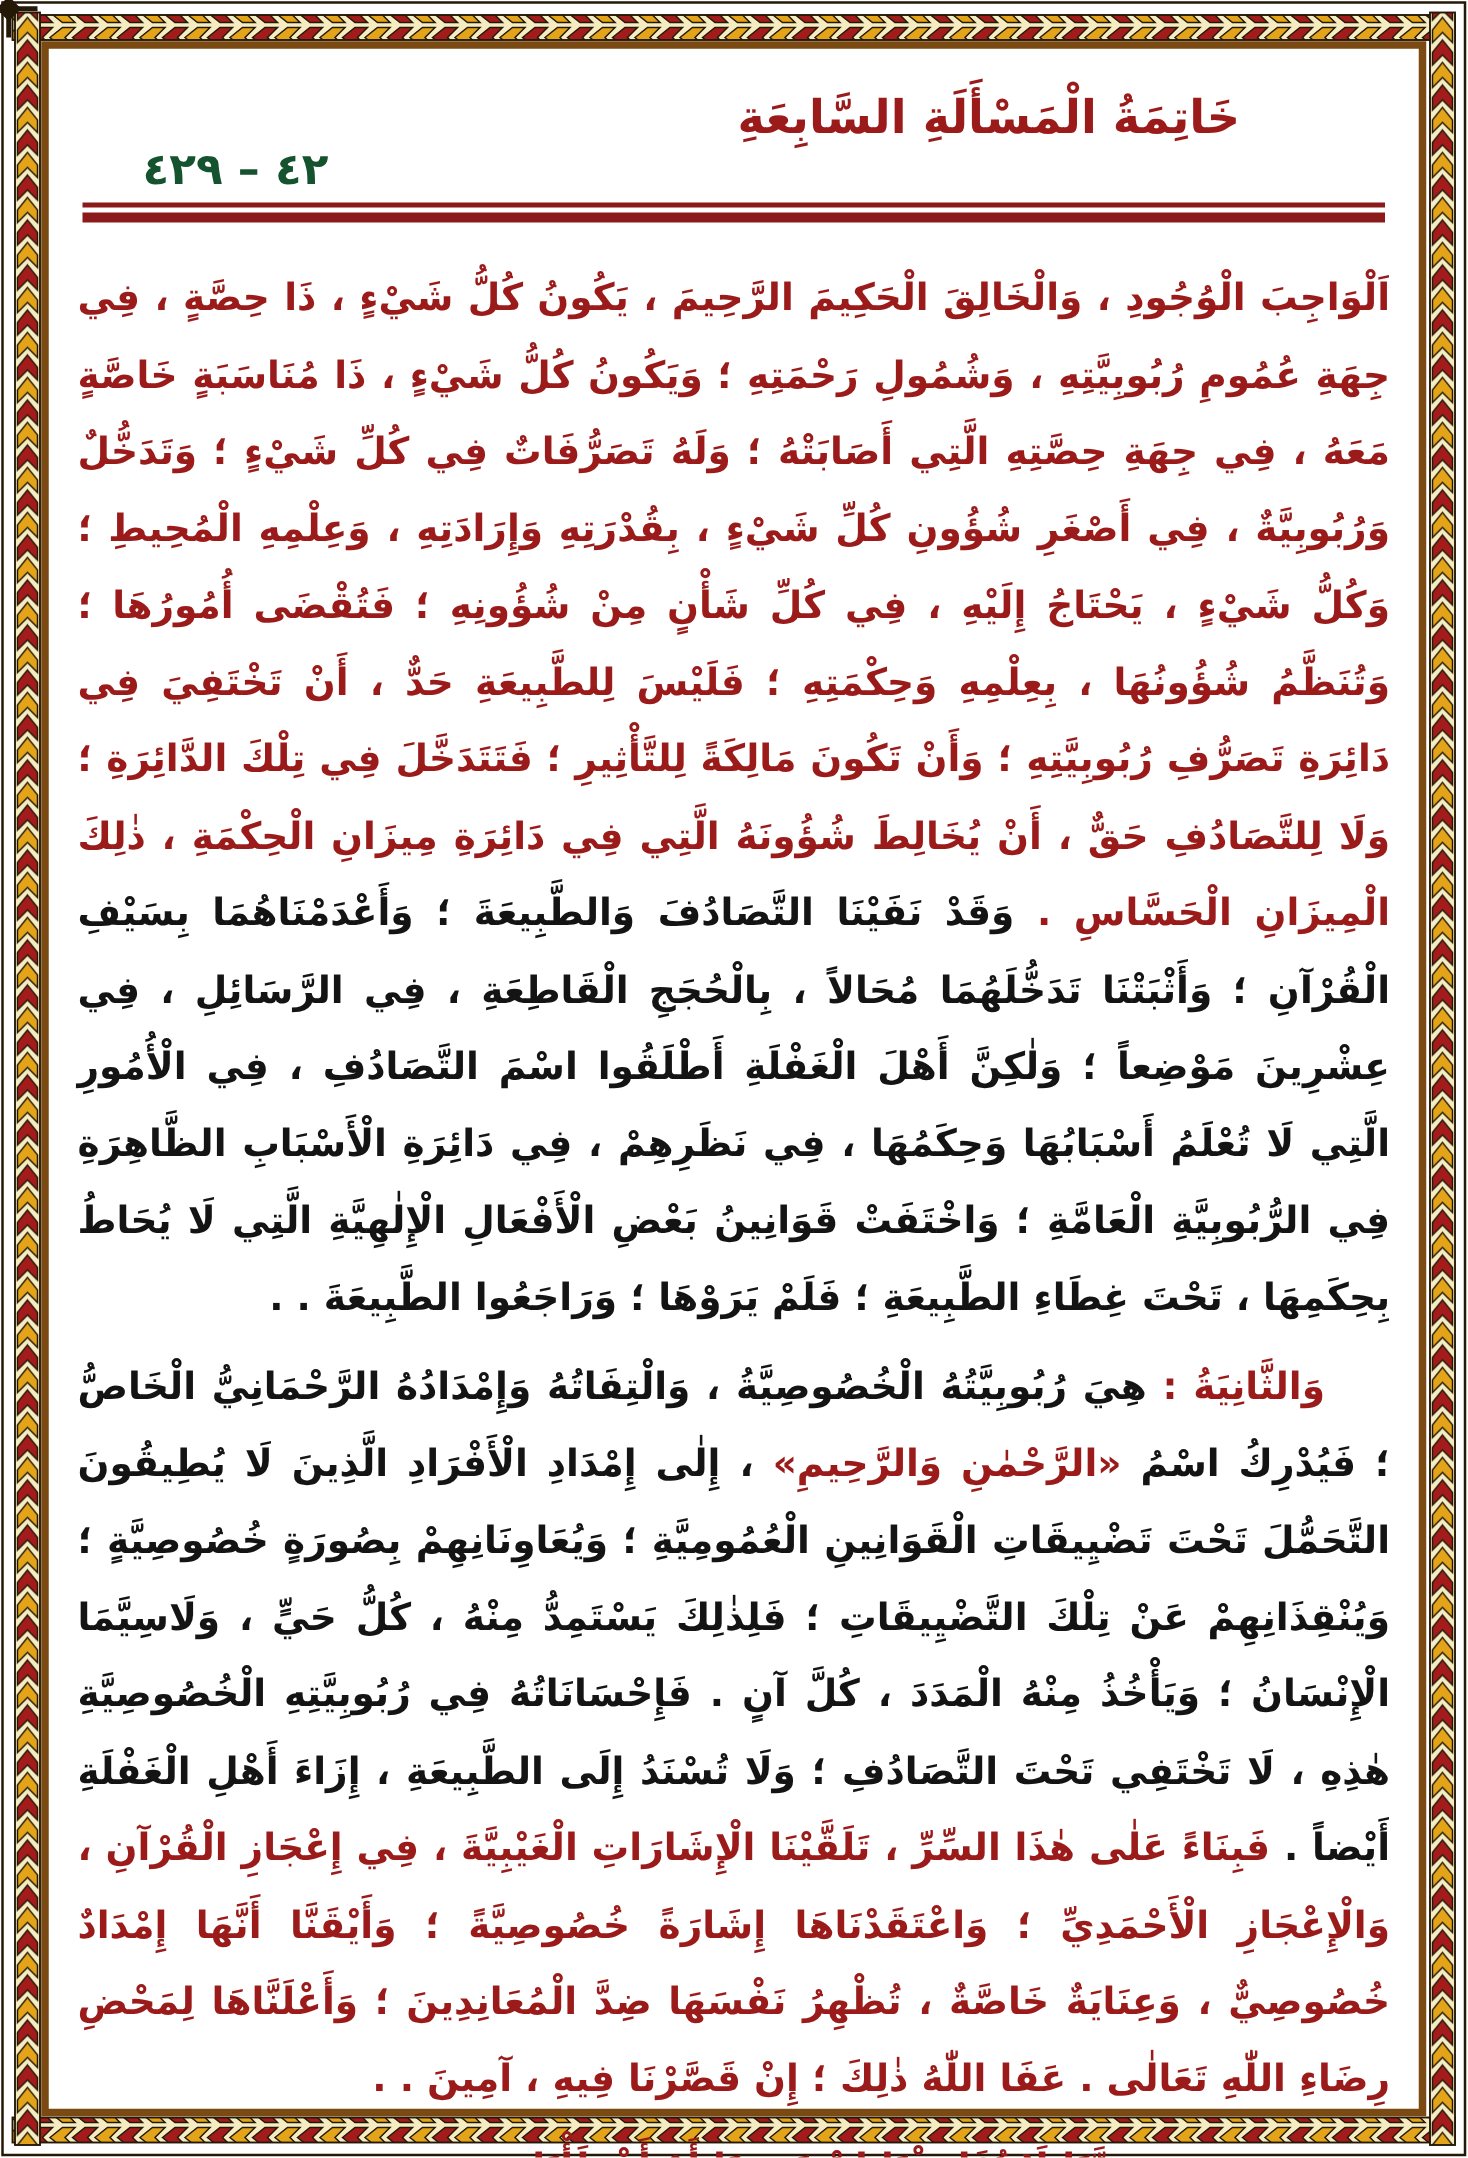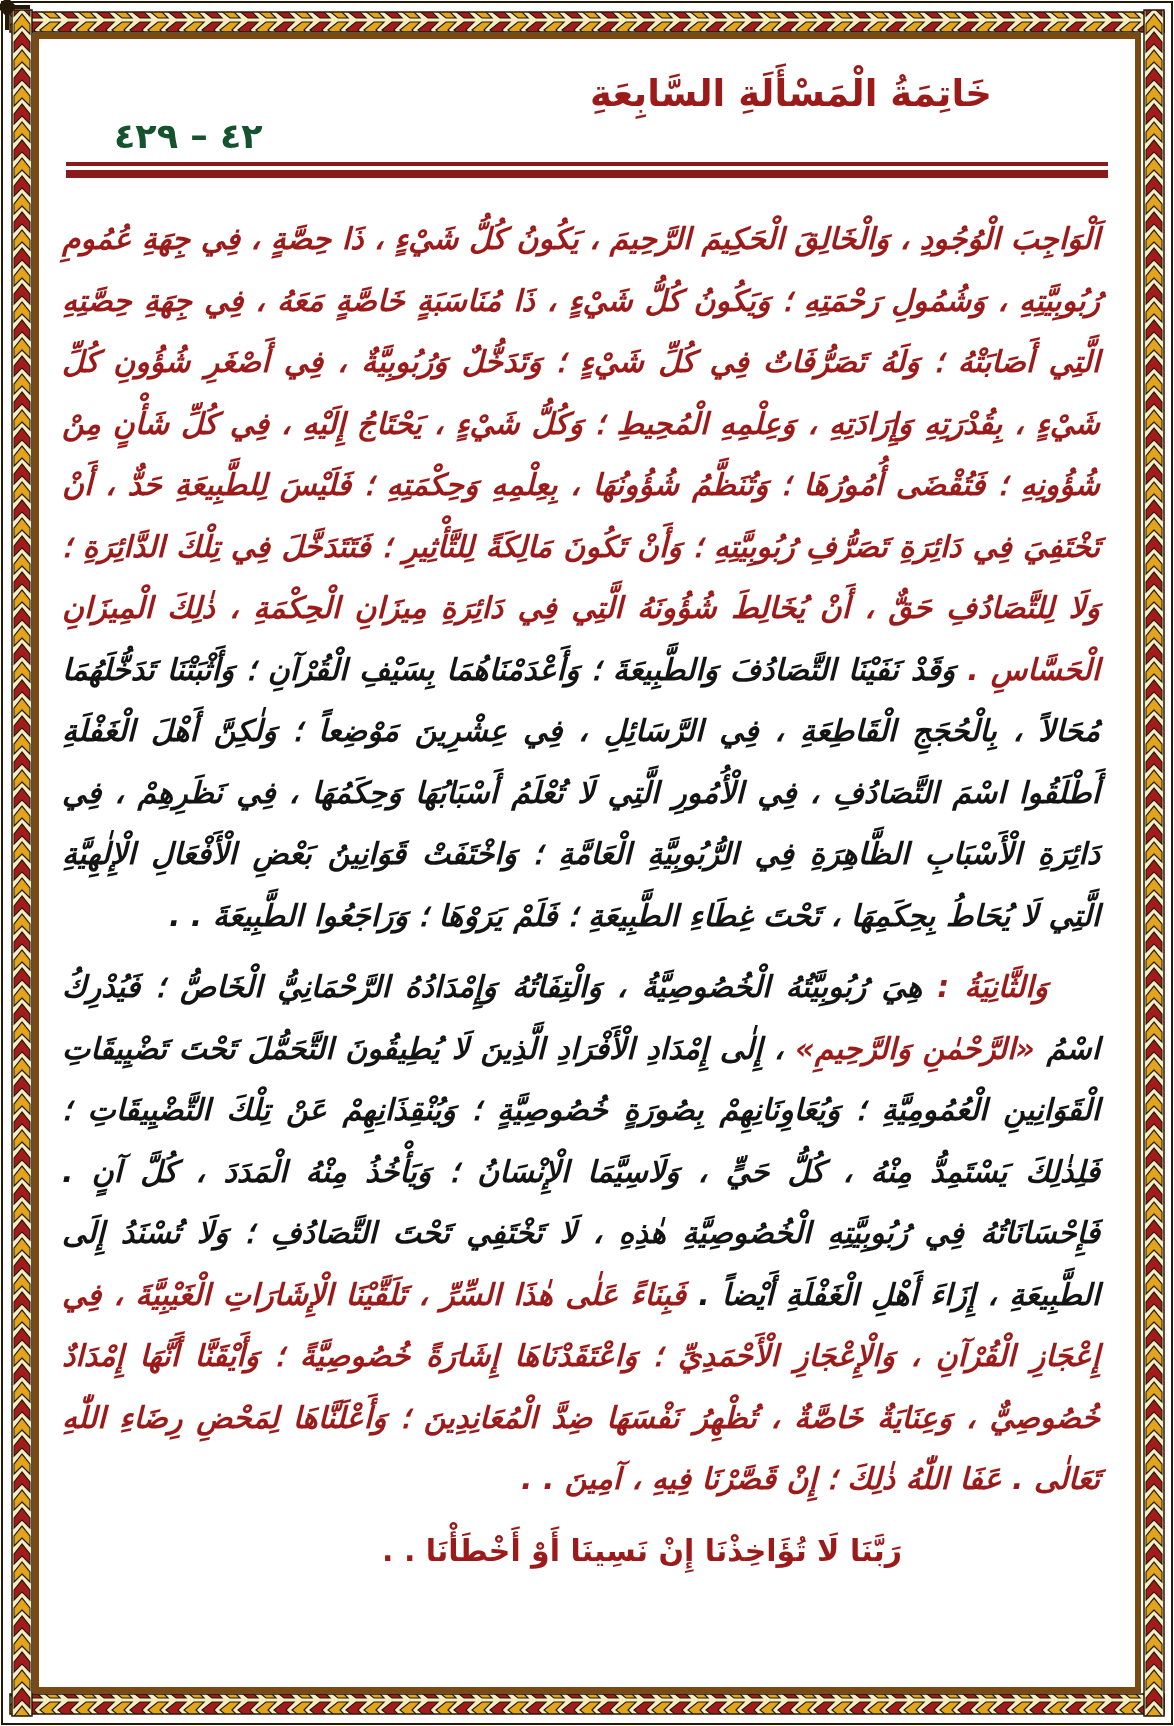--- a/index.html
+++ b/index.html
@@ -23,21 +23,21 @@
     font-size:37px;font-weight:bold;color:#9B1B1B;
     padding-right:120px;
   }
   .header-rule{margin:14px 4px 30px 4px;}
   .header-rule .bar-thin{height:4px;background:#8B1A1A;margin-bottom:4px;}
   .header-rule .bar-thick{height:8px;background:#8B1A1A;}
   .body-text{
     font-size:30px;font-weight:bold;line-height:2.05;
     text-align:justify;color:#141414;
   }
-  .body-text p{margin:0 12px 10px 0;font-style:italic;}
+  .body-text p{margin:0 0 10px 0;}
   p.para-2{text-indent:52px;}
   .seg-red{color:#9B1B1B;}
   .seg-black{color:#141414;}
   .closing-prayer{
     text-align:center;color:#9B1B1B;font-size:30px;font-weight:bold;
     margin-top:2px;padding-left:110px;
   }
 </style>
 </head>
 <body>

